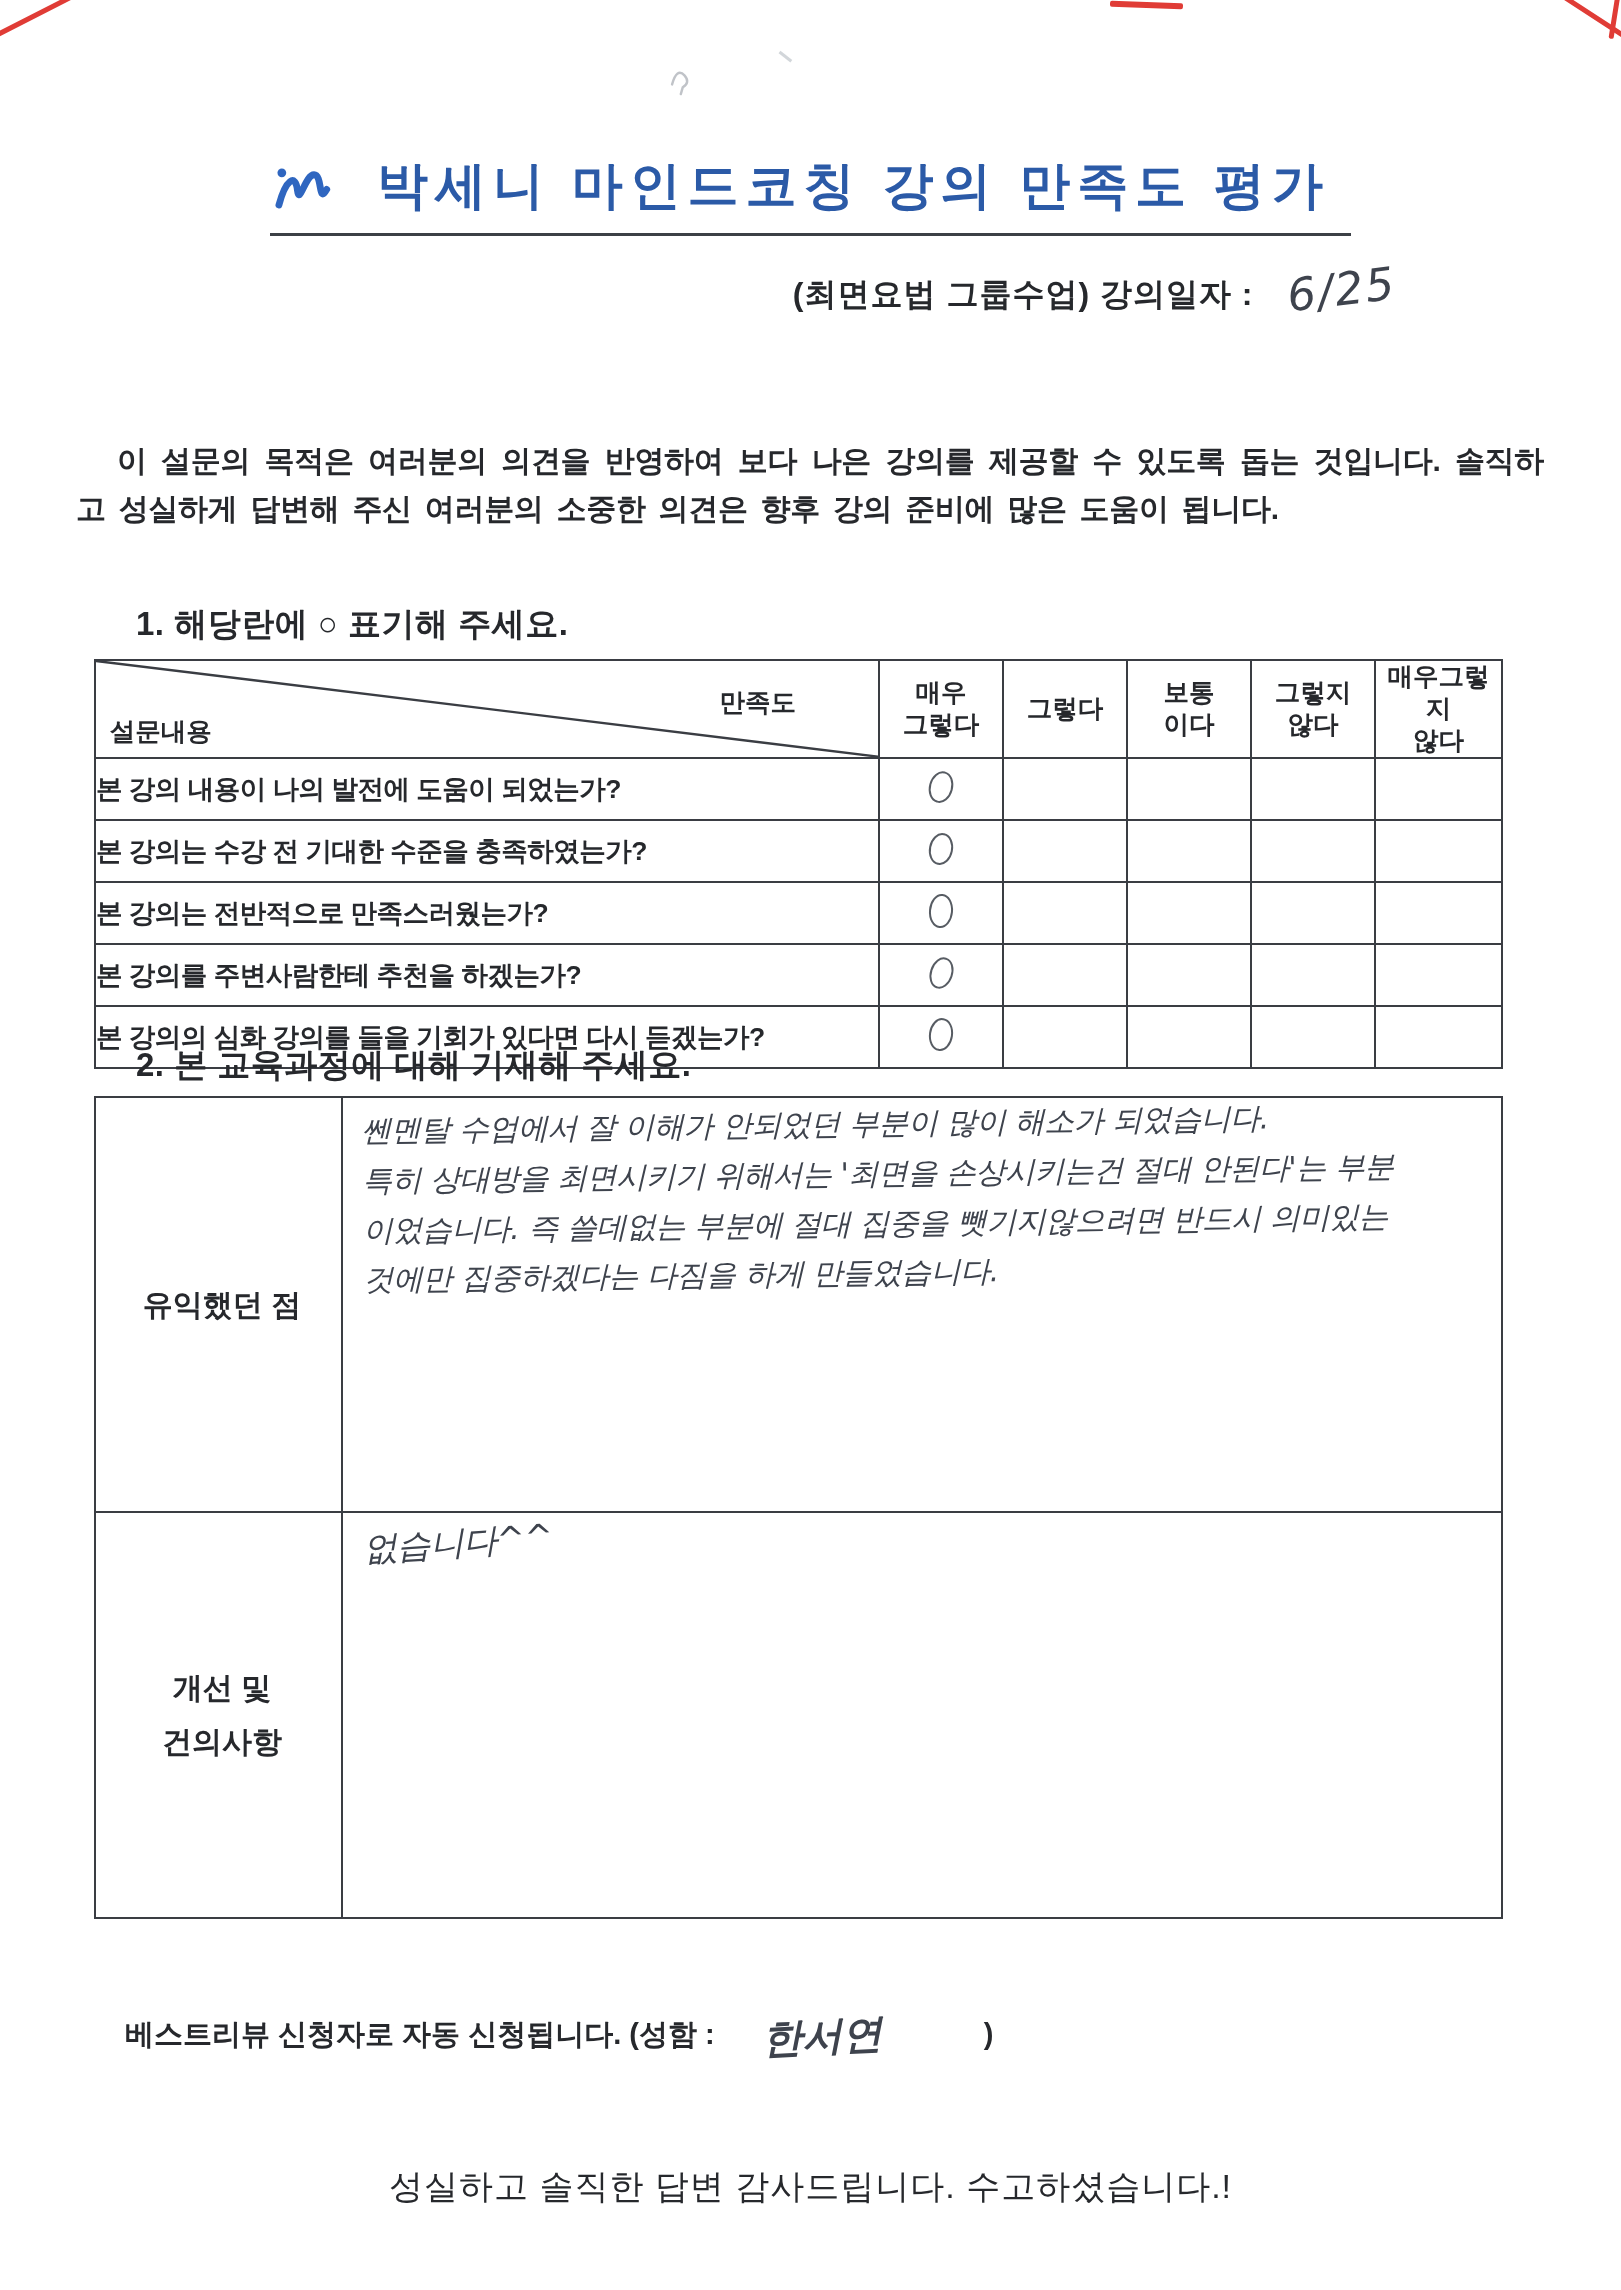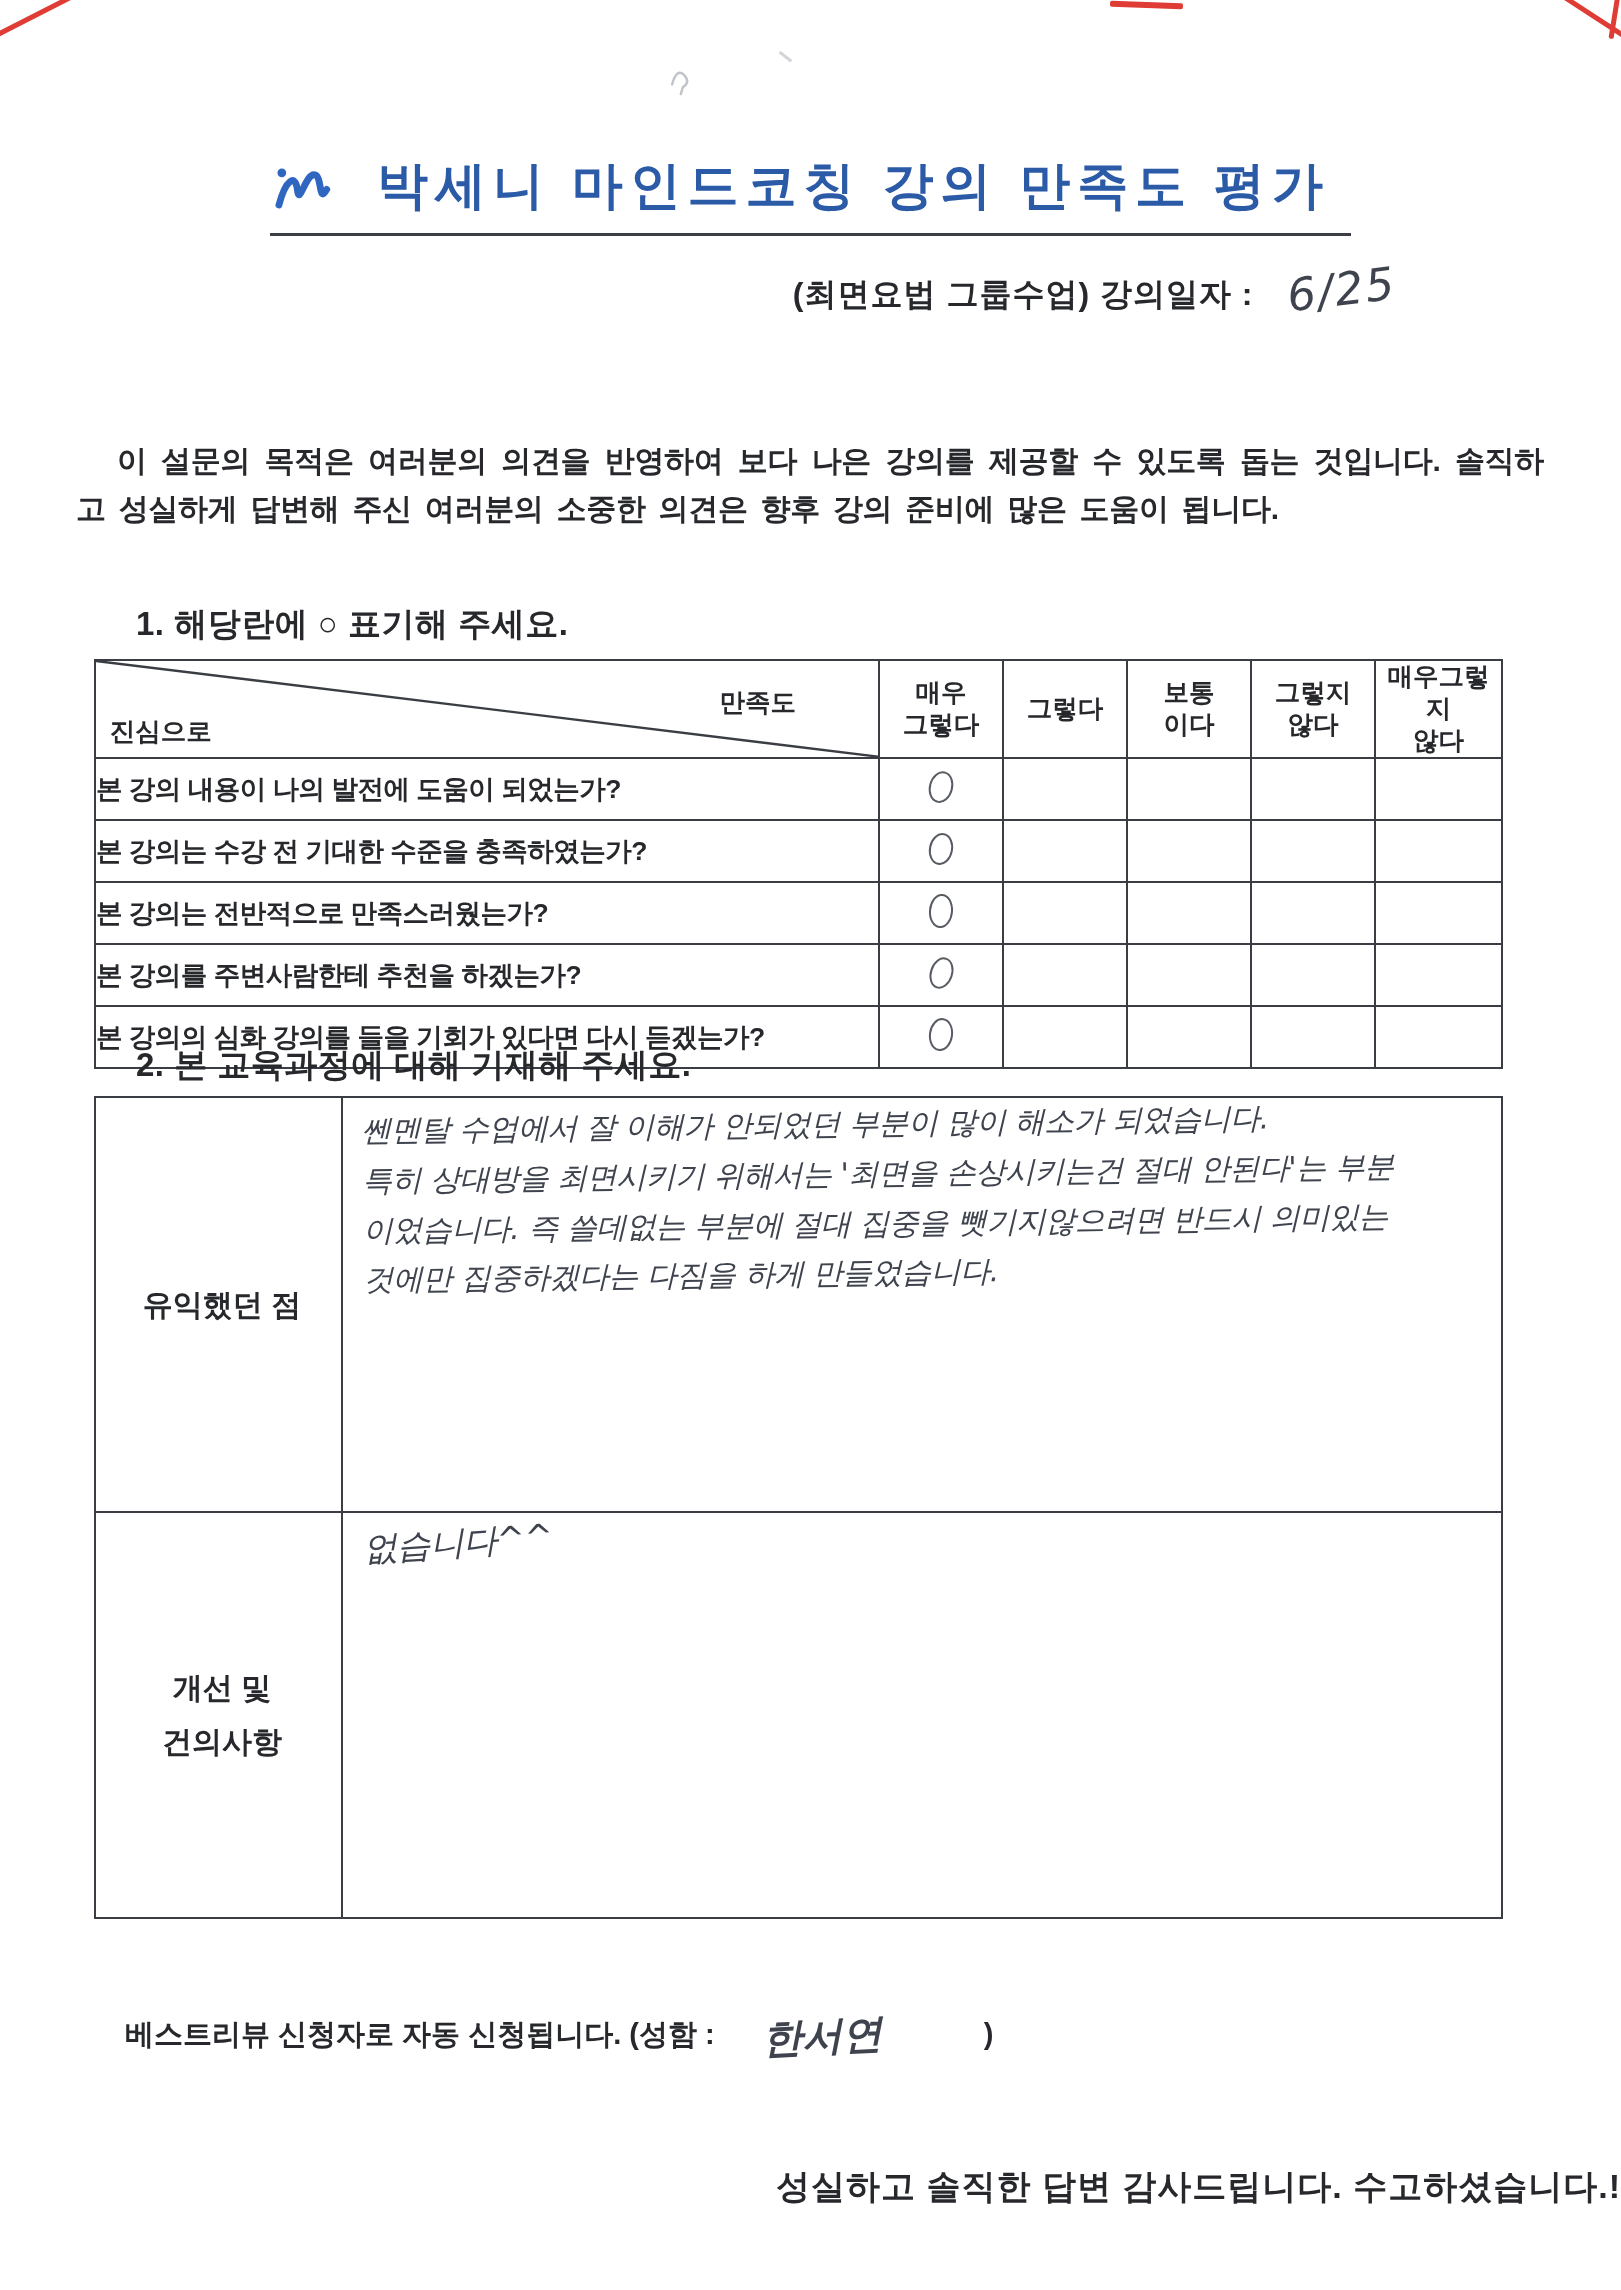--- a/index.html
+++ b/index.html
@@ -66,22 +66,22 @@
   .content-cell{vertical-align:top;padding:7.8px 17.6px;overflow:hidden;}
   .hw{white-space:pre-line;font-size:30px;line-height:1.66;letter-spacing:-0.5px;
       transform:rotate(-0.8deg);transform-origin:left top;}
   .hw2{font-size:34px;transform:rotate(-4deg);}
   
   .footnote1{position:absolute;top:1956px;left:98px;width:1431px;margin:0;
              font-size:29px;font-weight:bold;letter-spacing:-0.3px;}
   .footnote2{position:absolute;top:2009px;left:125px;width:1392px;margin:0;
              font-size:29px;font-weight:bold;white-space:nowrap;}
   .name-hand{display:inline-block;font-size:40px;margin:0 94px 0 39px;transform:rotate(-3deg);vertical-align:-5.9px;}
-  .thanks{position:absolute;top:2164px;left:0;width:1621px;margin:0;text-align:right;
-          font-size:34px;font-weight:bold;letter-spacing:1px;}
+  .thanks{position:absolute;top:2164px;left:0;width:1621px;margin:0;text-align:center;
+          font-size:34px;font-weight:normal;letter-spacing:1px;}
 </style>
 </head>
 <body>
 
 <div class="page">
 
   <div class="art art1"></div>
   <div class="art art2"></div>
   <div class="art art3"></div>
   <div class="art art4"></div>
@@ -118,21 +118,21 @@
         <col style="width:124px">
         <col style="width:127px">
     </colgroup>
     <thead>
       <tr>
         <th class="corner-cell">
           <svg viewBox="0 0 796 78" preserveAspectRatio="none">
             <line x1="0" y1="0" x2="796" y2="78" stroke="#3a3d43" stroke-width="2"></line>
           </svg>
           <span class="corner-top">만족도</span>
-          <span class="corner-bottom">진심으로</span>
+          <span class="corner-bottom">설문내용</span>
         </th>
         <th class="col-h">매우
 그렇다</th>
         <th class="col-h">그렇다</th>
         <th class="col-h">보통
 이다</th>
         <th class="col-h">그렇지
 않다</th>
         <th class="col-h">매우그렇지
 않다</th>

